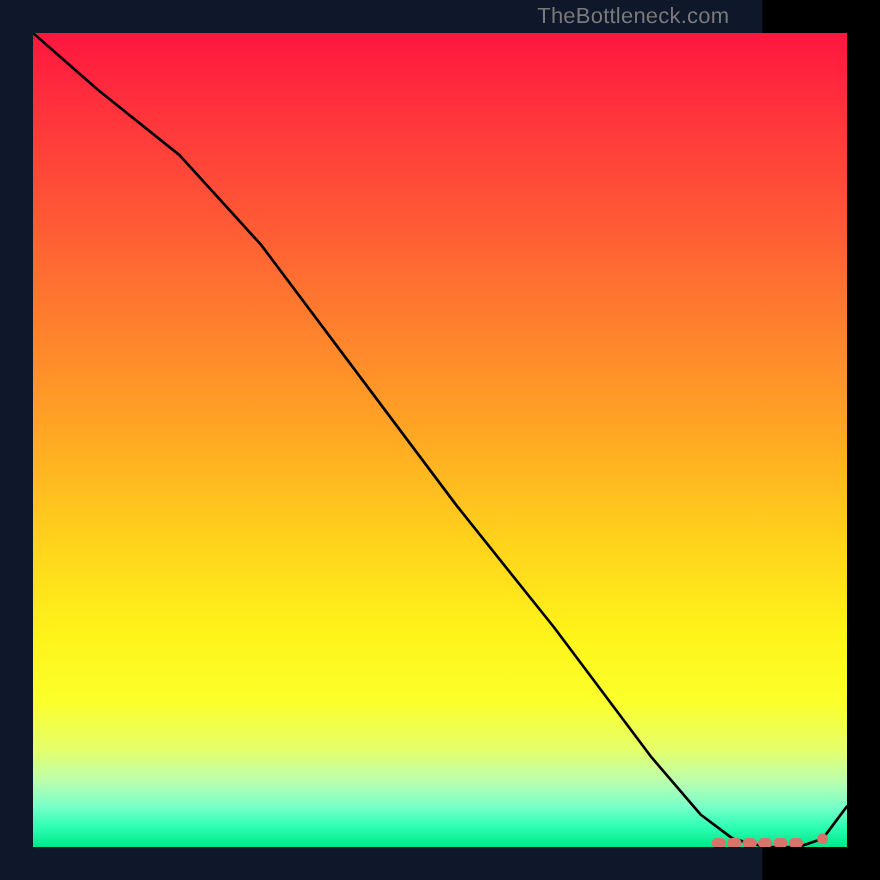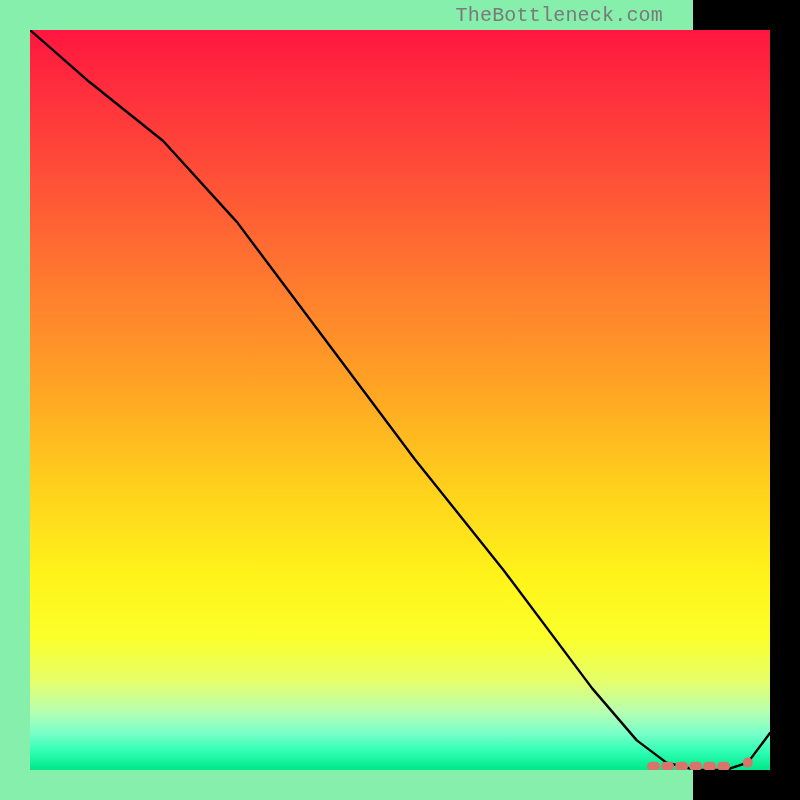--- a/index.html
+++ b/index.html
@@ -8,22 +8,21 @@
     width: 800px;
     height: 800px;
     overflow: hidden;
     background: #000;
     font-family: Arial, Helvetica, sans-serif;
   }
   .frame {
     position: relative;
     width: 693px;
     height: 800px;
-    background: #86efac;
-    font-family: Liberation Mono, monospace;
+    background: #0f172a;
   }
   .plot {
     position: absolute;
     left: 30px;
     top: 30px;
     width: 740px;
     height: 740px;
     background: linear-gradient(to bottom,
       #ff163f 0%,
       #ff2e3d 8%,

